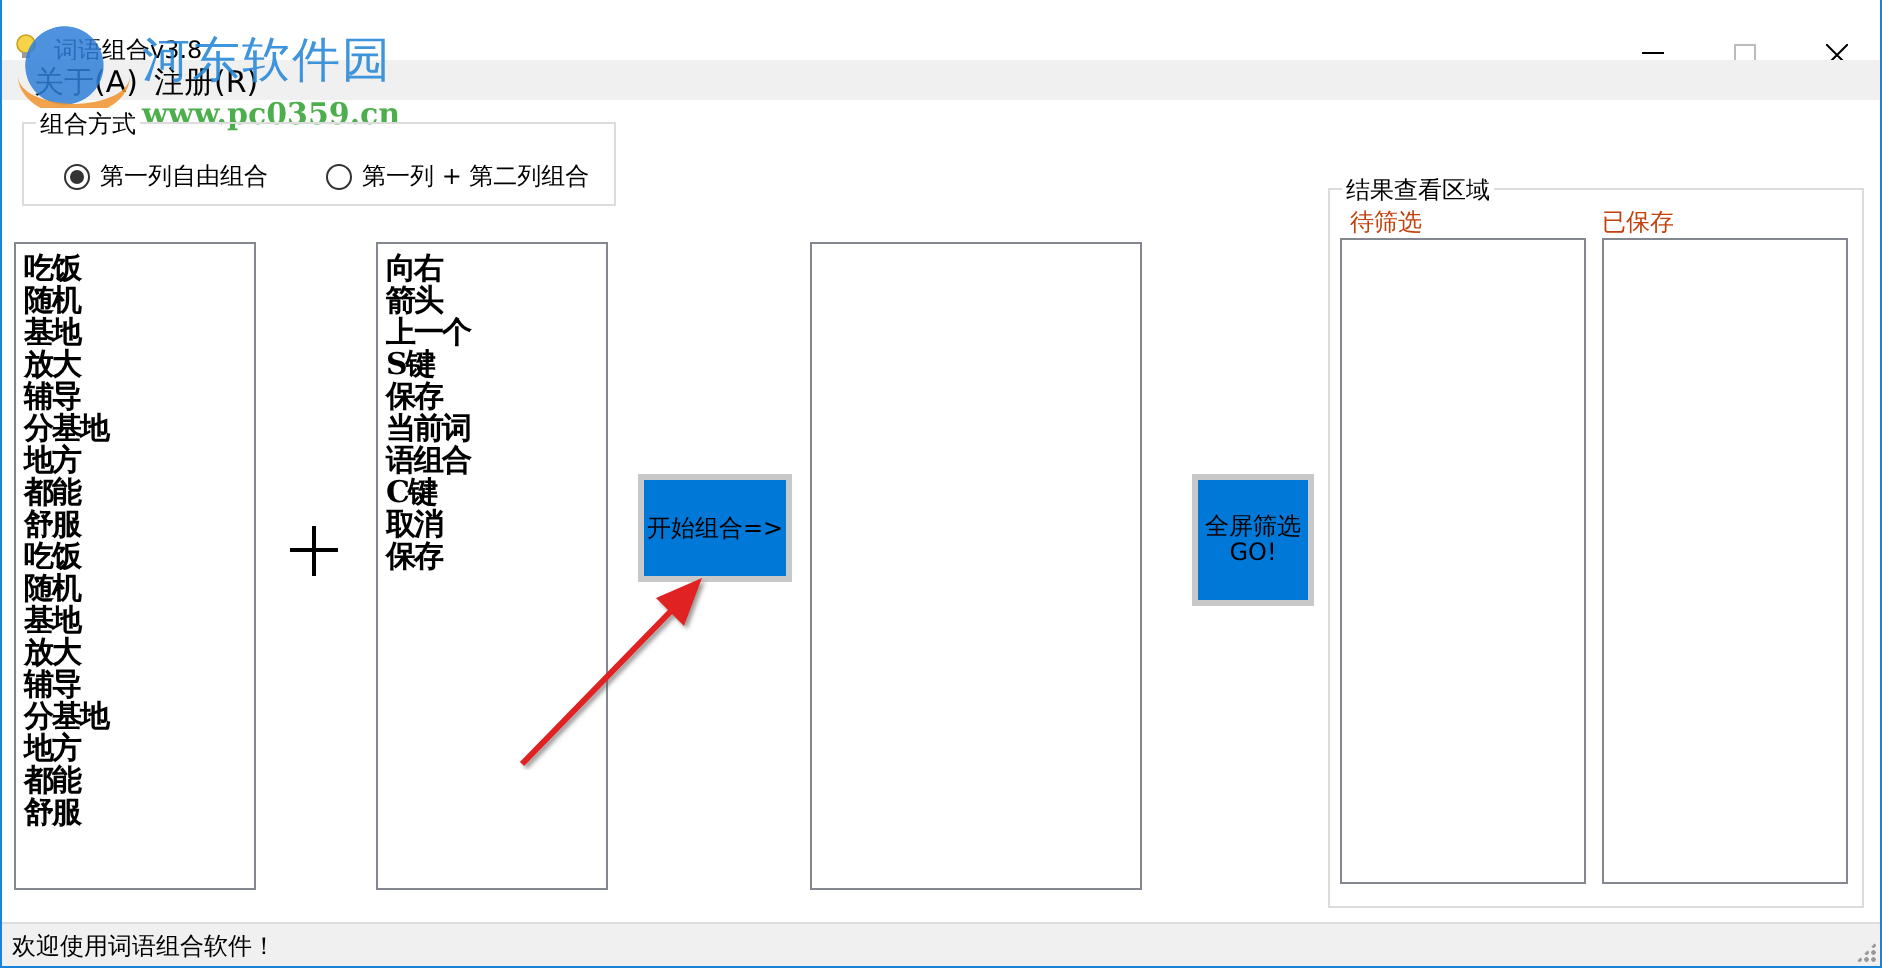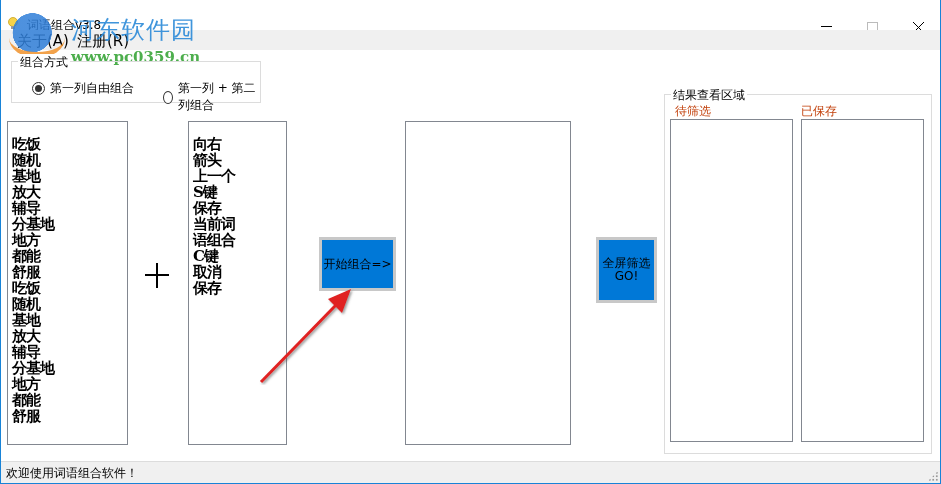--- a/index.html
+++ b/index.html
@@ -20,21 +20,21 @@
   .wm-logo-ring { position: absolute; left: 0; top: 6px; width: 56px; height: 40px; border-radius: 50%; border-bottom: 6px solid #f0922c; opacity: .85; }
   .wm-title { position: absolute; left: 62px; top: 2px; font-size: 24px; font-weight: normal; color: #2b8ad8; opacity: .9; letter-spacing: 1px; font-family: "DejaVu Serif", serif; }
   .wm-url { position: absolute; left: 62px; top: 36px; font-size: 15px; font-weight: bold; color: #3aa63a; font-family: "DejaVu Serif", serif; opacity: .9; }
 
   .groupbox { position: absolute; border: 1px solid #dcdcdc; }
   .group-legend { position: absolute; top: -8px; left: 6px; background: #fff; padding: 0 2px; font-size: 12px; color: #000; }
   .radio-row { position: absolute; display: flex; align-items: center; font-size: 12px; }
   .radio { width: 13px; height: 13px; border: 1px solid #333; border-radius: 50%; margin-right: 5px; display: flex; align-items: center; justify-content: center; background: #fff; }
   .radio .dot { width: 7px; height: 7px; border-radius: 50%; background: #333; }
 
-  .listbox { position: absolute; border: 1px solid #828790; background: #fff; padding: 14px 4px; }
+  .listbox { position: absolute; border: 1px solid #828790; background: #fff; padding: 4px 4px; }
   .list-line { font-family: "DejaVu Serif", serif; font-weight: bold; font-size: 15px; line-height: 16px; color: #000; white-space: nowrap; letter-spacing: -1px; }
 
   .plus { position: absolute; left: 143px; top: 260px; width: 26px; height: 30px; }
   .plus::before { content: ""; position: absolute; left: 12px; top: 3px; width: 2px; height: 25px; background: #000; }
   .plus::after { content: ""; position: absolute; left: 1px; top: 14px; width: 24px; height: 2px; background: #000; }
 
   .blue-btn { position: absolute; background: #0078d7; border: 3px solid #c8c8c8; display: flex; flex-direction: column; align-items: center; justify-content: center; font-size: 12px; color: #000; text-align: center; line-height: 13px; }
 
   .arrow { position: absolute; left: 255px; top: 285px; width: 100px; height: 100px; pointer-events: none; }
 
@@ -79,21 +79,21 @@
     <span class="menu-item" style="left:76px;">注册(R)</span>
   </div>
 
   <div class="watermark">
     <div class="wm-logo"></div>
     <div class="wm-logo-ring"></div>
     <span class="wm-title">河东软件园</span>
     <span class="wm-url">www.pc0359.cn</span>
   </div>
 
-  <div class="groupbox" style="left:10px; top:61px; width:250px; height:42px;">
+  <div class="groupbox" style="left:10px; top:61px; width:297px; height:42px;">
     <span class="group-legend">组合方式</span>
     <div class="radio-row" style="left:20px; top:18px;">
       <span class="radio">
           <span class="dot"></span>
         </span>
       <span>第一列自由组合</span>
     </div>
     <div class="radio-row" style="left:151px; top:18px;">
       <span class="radio"></span>
       <span>第一列 + 第二列组合</span>
@@ -116,21 +116,21 @@
     <div class="list-line">放大</div>
     <div class="list-line">辅导</div>
     <div class="list-line">分基地</div>
     <div class="list-line">地方</div>
     <div class="list-line">都能</div>
     <div class="list-line">舒服</div>
   </div>
 
   <div class="plus"></div>
 
-  <div class="listbox" style="left:187px; top:121px; width:99px; height:324px;">
+  <div class="listbox" style="left:187px; top:121px; width:116px; height:324px;">
     <div class="list-line">向右</div>
     <div class="list-line">箭头</div>
     <div class="list-line">上一个</div>
     <div class="list-line">S键</div>
     <div class="list-line">保存</div>
     <div class="list-line">当前词</div>
     <div class="list-line">语组合</div>
     <div class="list-line">C键</div>
     <div class="list-line">取消</div>
     <div class="list-line">保存</div>

